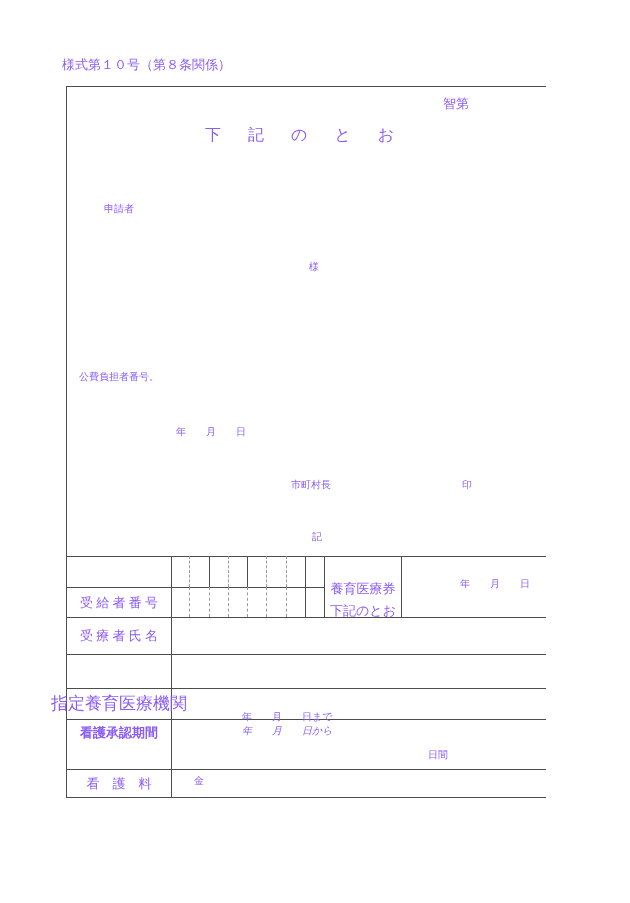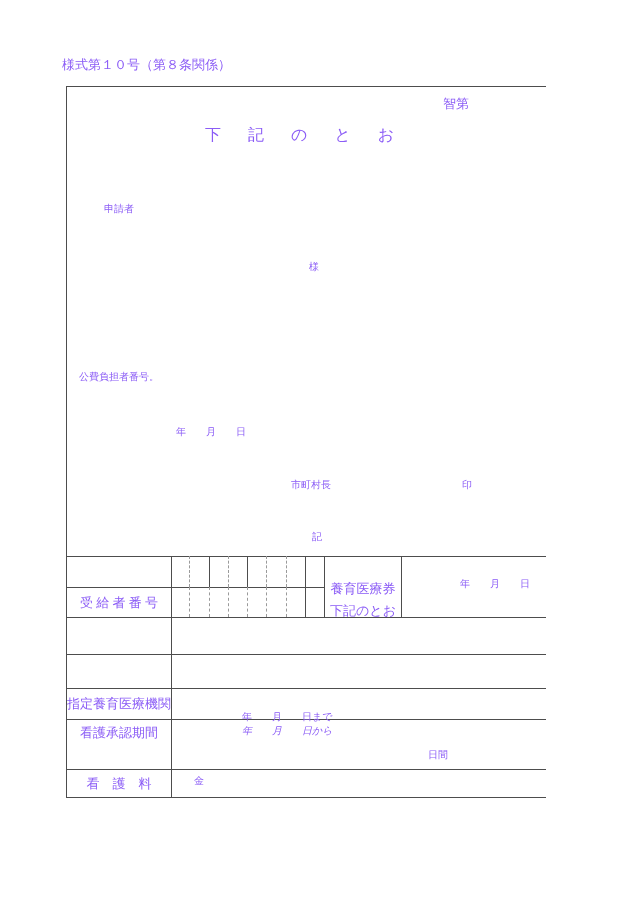--- a/index.html
+++ b/index.html
@@ -93,23 +93,24 @@
     </div>
 
     <div class="tlabel fs13" style="top:500px;height:30px;">受 給 者 番 号</div>
 
     <div class="abs center2" style="left:258px;top:469px;width:76px;height:61px;">
       <span class="fs13">養育医療券</span>
       <span class="fs13">下記のとお</span>
     </div>
     <div class="abs fs14" style="left:393px;top:492px;">年　　月　　日</div>
 
-    <div class="tlabel" style="top:601px;height:31px;font-size:13px;">指定養育医療機関</div>
+    <div class="tlabel fs13" style="top:530px;height:37px;">受 療 者 氏 名</div>
+    <div class="tlabel" style="top:601px;height:31px;font-size:17px;">指定養育医療機関</div>
 
-    <div class="tlabel fs13" style="top:634px;height:22px;">看護承認期間</div>
+    <div class="tlabel fs13" style="top:634px;height:22px;font-weight:bold;">看護承認期間</div>
     <div class="abs fs14" style="left:175px;top:639px;font-style:italic;">年　　月　　日から</div>
     <div class="abs fs14" style="left:175px;top:625px;">年　　月　　日まで</div>
     <div class="abs fs14" style="left:361px;top:663px;">日間</div>
 
     <div class="tlabel fs13" style="top:682px;height:28px;">看　護　料</div>
     <div class="abs fs14" style="left:127px;top:689px;">金</div>
 
   </div>
 </div>
 

